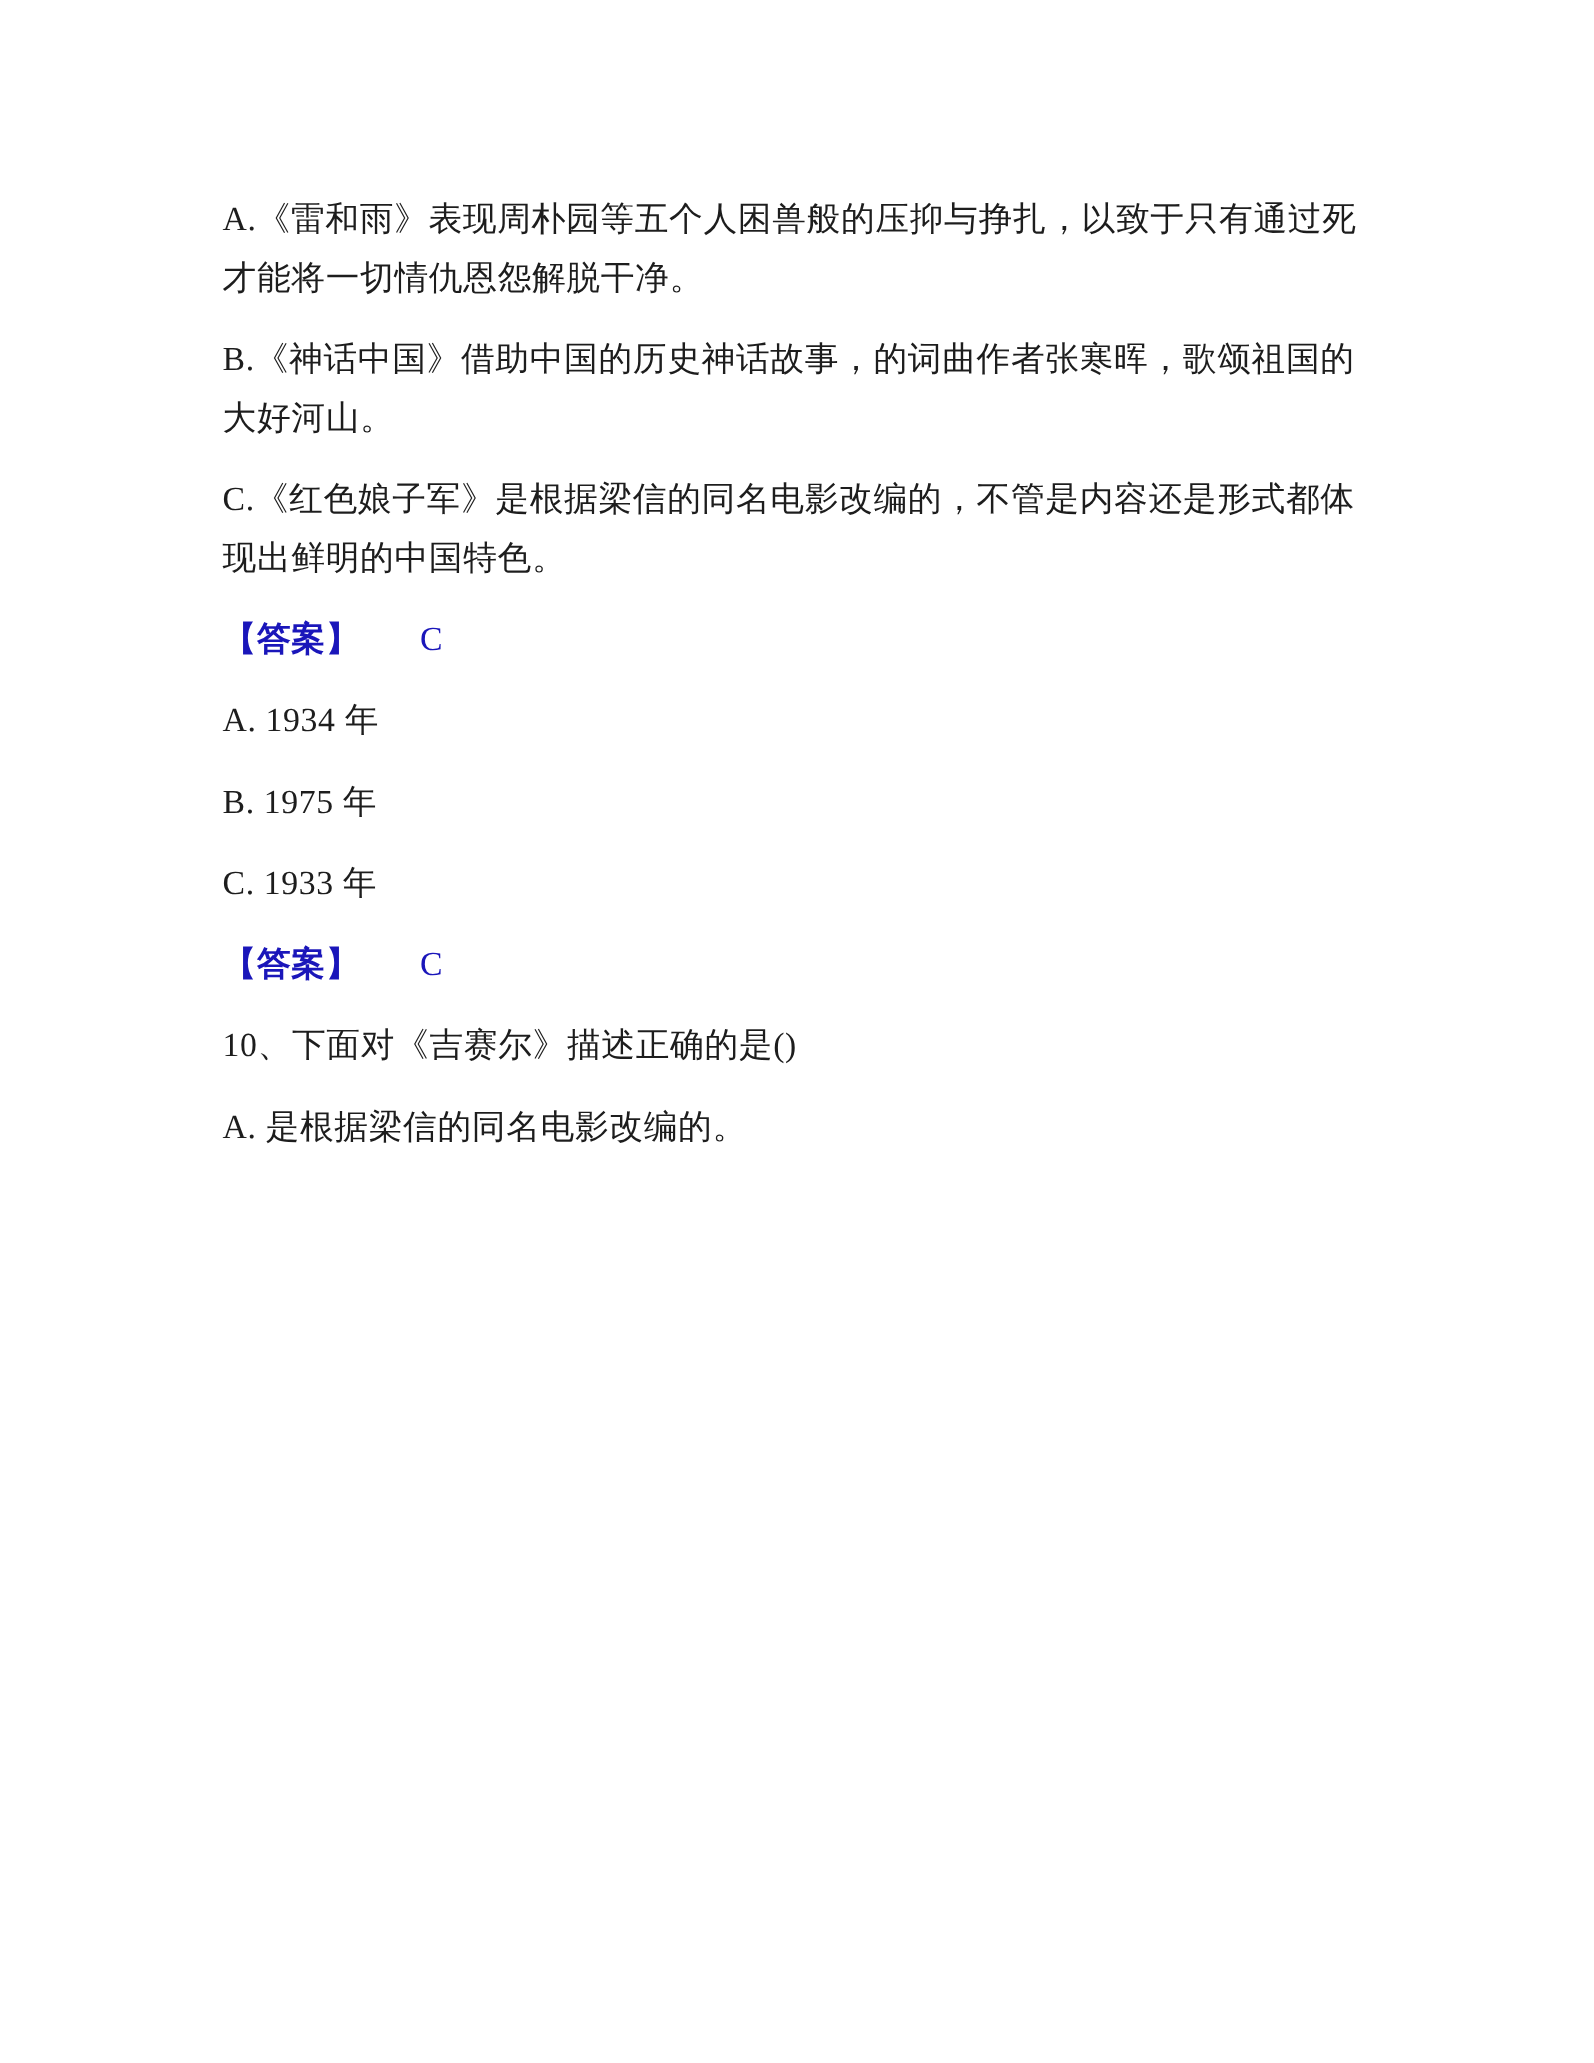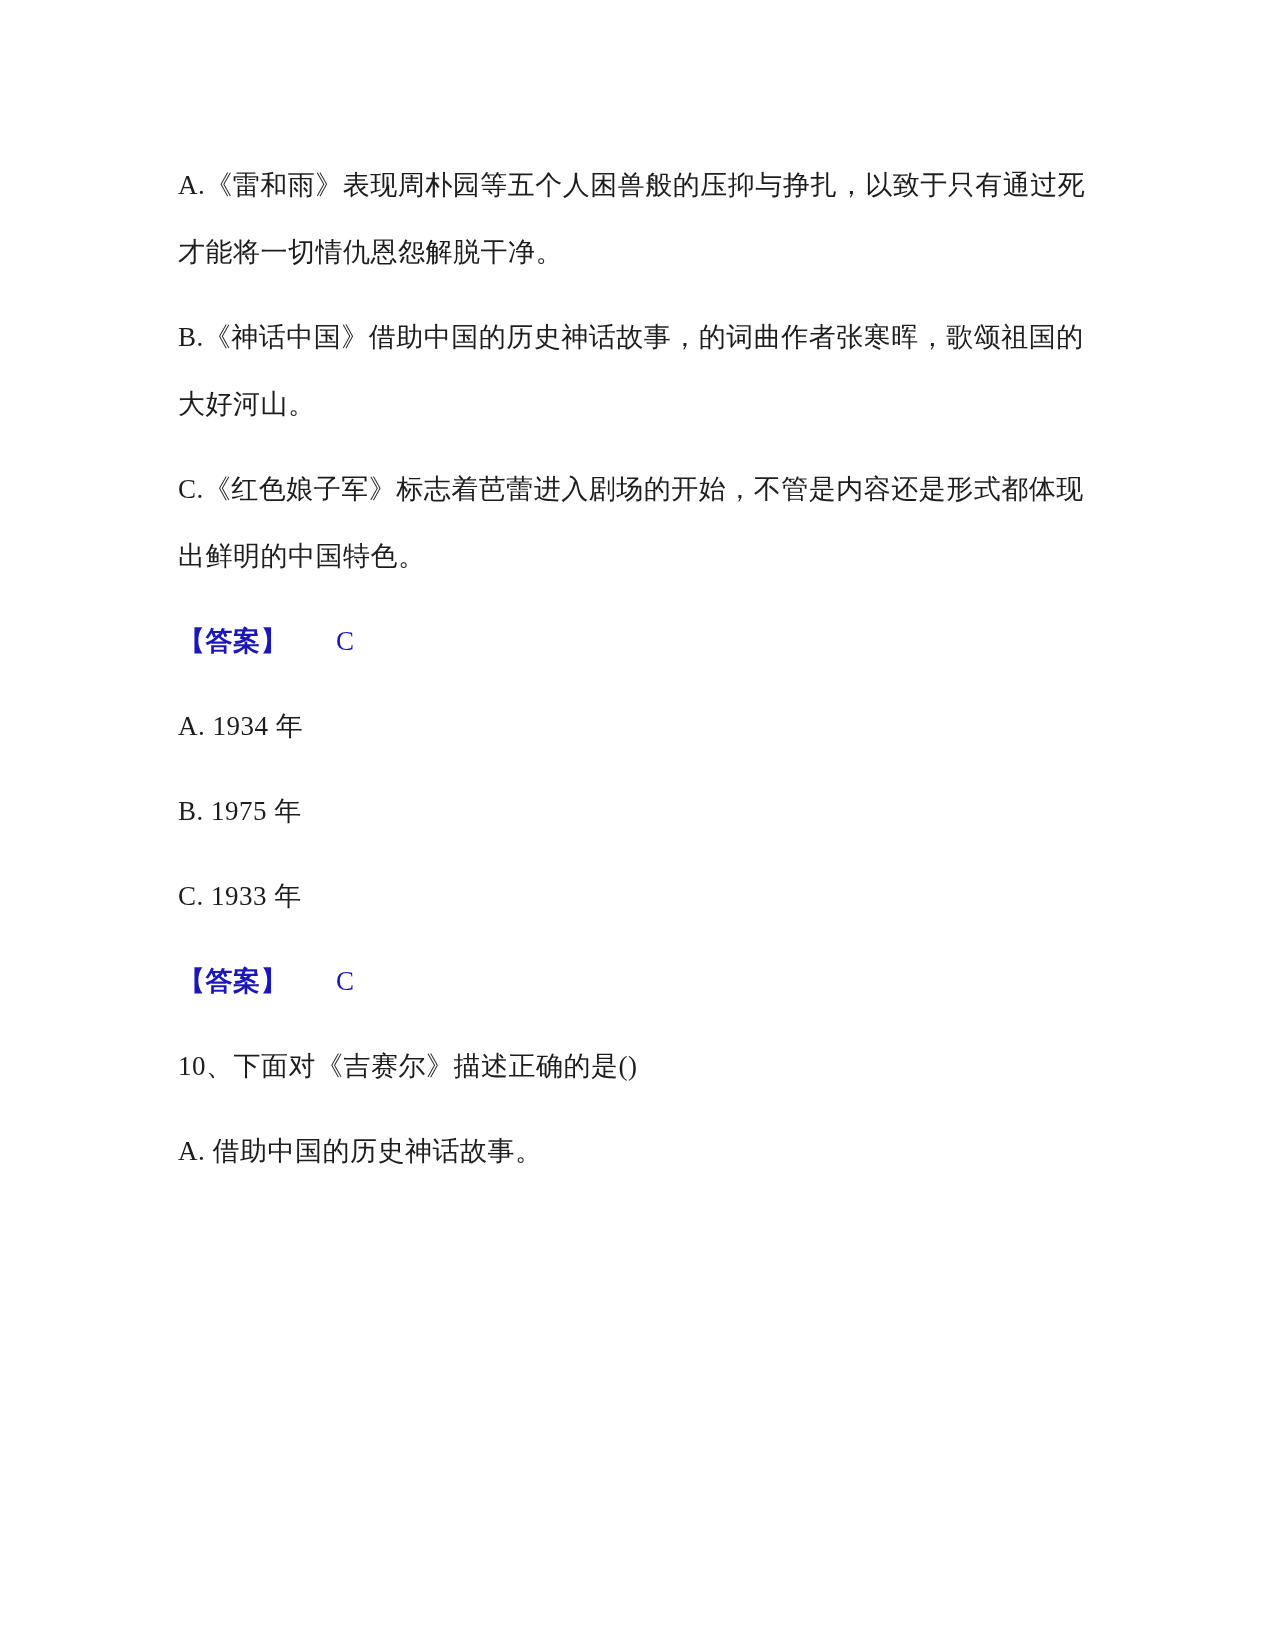--- a/index.html
+++ b/index.html
@@ -11,21 +11,21 @@
     position: relative;
     width: 1275px;
     height: 1368px;
     margin: 0 auto;
     background: #ffffff;
     box-sizing: border-box;
     padding: 152px 180px 0 178px;
     overflow: hidden;
     font-family: "Liberation Serif", "DejaVu Serif", serif;
     font-size: 27px;
-    line-height: 67px;
+    line-height: 47px;
     color: #1d1d1d;
     letter-spacing: 0.5px;
   }
   .page p {
     margin: 0 0 18px 0;
   }
   .question-title {
     margin: 0 0 18px 0;
   }
   .answer-row {
@@ -42,30 +42,30 @@
     color: #1a16ba;
   }
 </style>
 </head>
 <body>
 
 <div class="page">
 
   <p>A.《雷和雨》表现周朴园等五个人困兽般的压抑与挣扎，以致于只有通过死才能将一切情仇恩怨解脱干净。</p>
   <p>B.《神话中国》借助中国的历史神话故事，的词曲作者张寒晖，歌颂祖国的大好河山。</p>
-  <p>C.《红色娘子军》标志着芭蕾进入剧场的开始，不管是内容还是形式都体现出鲜明的中国特色。</p>
+  <p>C.《红色娘子军》是根据梁信的同名电影改编的，不管是内容还是形式都体现出鲜明的中国特色。</p>
 
   <p class="answer-row">
     <span class="answer-label">【答案】</span><span class="answer-value">C</span>
   </p>
 
   <p>A. 1934 年</p>
   <p>B. 1975 年</p>
   <p>C. 1933 年</p>
 
   <p class="answer-row">
     <span class="answer-label">【答案】</span><span class="answer-value">C</span>
   </p>
 
   <p class="question-title">10、下面对《吉赛尔》描述正确的是()</p>
-  <p>A. 借助中国的历史神话故事。</p>
+  <p>A. 是根据梁信的同名电影改编的。</p>
 
 </div>
 
 </body></html>

